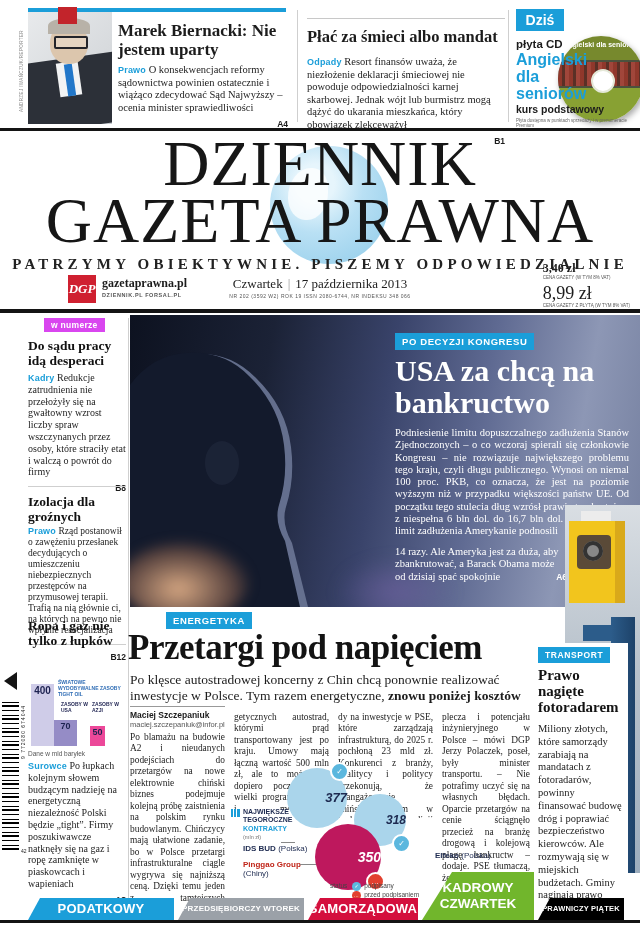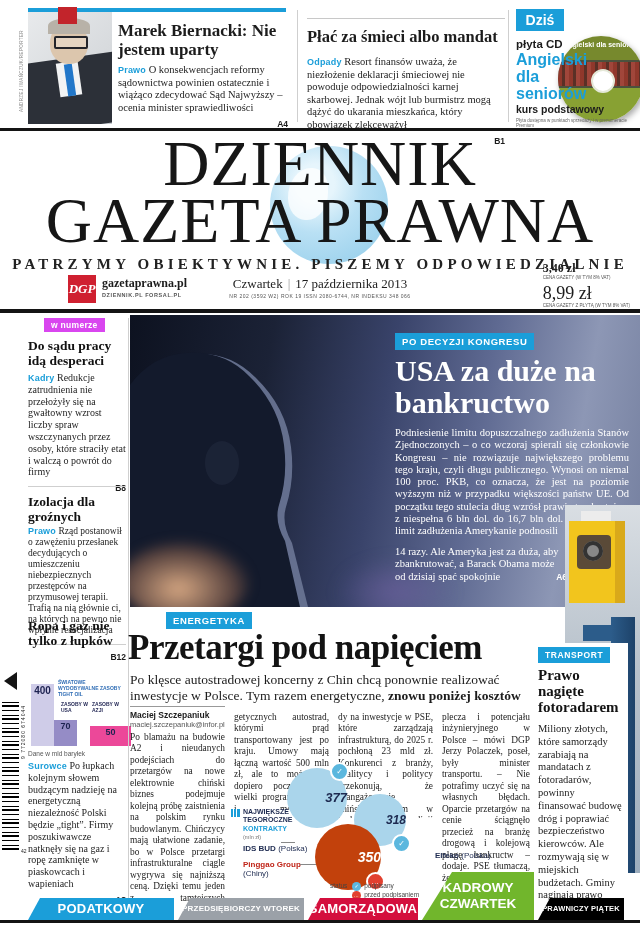--- a/index.html
+++ b/index.html
@@ -112,21 +112,21 @@
   .author-name{font-family:"Liberation Sans",sans-serif;font-weight:bold;font-size:8.5px;}
   .author-mail{font-family:"Liberation Sans",sans-serif;font-size:7.5px;color:#555;}
   .encol{font-size:9.4px;line-height:1.22;text-align:justify;overflow:hidden;}
   .col1{left:130px;top:732px;width:95px;height:174px;}
   .col2{left:234px;top:712px;width:95px;height:98px;}
   .col3{left:338px;top:712px;width:95px;height:106px;}
   .col4{left:442px;top:712px;width:88px;height:196px;}
   
   .bubble{position:absolute;border-radius:50%;text-align:right;font-family:"Liberation Sans",sans-serif;font-weight:bold;font-style:italic;}
   .bub-blue{background:#aad5eb;color:#1d2a50;}
-  .bub-red{background:#c2410c;color:#fff;}
+  .bub-red{background:#be185d;color:#fff;}
   .mini-ic{position:absolute;width:15px;height:15px;border-radius:50%;text-align:center;line-height:15px;
       font-size:8px;color:#fff;font-family:"Liberation Sans",sans-serif;border:2px solid #fff;}
   .ic-blue{background:#5bb7de;}
   .ic-red{background:#e2402f;letter-spacing:1px;}
   .ig-head{left:243px;top:808px;width:70px;font-family:"Liberation Sans",sans-serif;font-weight:bold;font-size:7px;line-height:1.2;color:#1d2a50;}
   .ig-head .blue{color:#1b9ed9;}
   .ig-head .unit{font-weight:normal;font-size:5.5px;color:#777;}
   .ig-bars{position:absolute;left:-12px;top:1px;width:9px;height:8px;
       background:linear-gradient(90deg,#1b9ed9 0 2px,#fff 2px 3px,#1b9ed9 3px 5px,#fff 5px 6px,#1b9ed9 6px 9px);}
   .ig-label{position:absolute;font-family:"Liberation Sans",sans-serif;font-size:8px;color:#1d2a50;}
@@ -238,21 +238,21 @@
 
   <div class="abs sb-title" style="top:618px">Ropa i gaz nie tylko z łupków</div>
 
   <div class="abs sb-chart">
     <div class="bar" style="left:3px;width:23px;height:62px;background:#cfcce8">
       <div class="bar-val" style="font-size:10px">400</div>
     </div>
     <div class="bar" style="left:26px;width:23px;height:26px;background:#958cc6">
       <div class="bar-val" style="font-size:9px">70</div>
     </div>
-    <div class="bar" style="left:62px;width:41px;height:20px;background:#ec4899">
+    <div class="bar" style="left:62px;width:15px;height:20px;background:#ec4899">
       <div class="bar-val" style="font-size:9px">50</div>
     </div>
     <div class="bar-lab" style="left:30px;top:-2px;width:66px;color:#2f6db5">ŚWIATOWE WYDOBYWALNE ZASOBY TIGHT OIL</div>
     <div class="bar-lab" style="left:33px;top:20px;width:28px">ZASOBY W USA</div>
     <div class="bar-lab" style="left:64px;top:20px;width:30px">ZASOBY W AZJI</div>
   </div>
   <div class="abs chart-cap">Dane w mld baryłek</div>
 
   <p class="abs sb-body" style="top:760px;margin:0;font-size:10px;line-height:1.18">
     <span class="kick">Surowce</span>
@@ -268,21 +268,21 @@
 
   <div class="abs hero">
     <svg width="300" height="292" viewBox="0 0 300 292">
       <path d="M8,292 L8,72 Q28,42 62,39 Q100,36 126,63 Q156,92 161,132 Q165,164 156,192 Q151,208 162,228 L178,292 Z" fill="#6c7796" opacity="0.9"></path>
       <path d="M0,292 L0,70 Q22,40 56,38 Q94,35 119,61 Q149,90 154,130 Q158,162 149,190 Q144,206 155,226 L170,292 Z" fill="#131a2c"></path>
       <ellipse cx="92" cy="148" rx="17" ry="22" fill="#1e2639" opacity="0.8"></ellipse>
     </svg>
     <div class="hero-hand"></div>
     <div class="hero-bokeh"></div>
     <div class="badge hero-badge">PO DECYZJI KONGRESU</div>
-    <div class="hero-title">USA za duże na bankructwo</div>
+    <div class="hero-title">USA za chcą na bankructwo</div>
     <p class="hero-body" style="margin:0">Podniesienie limitu dopuszczalnego zadłużenia Stanów Zjednoczonych – o co wczoraj spierali się członkowie Kongresu – nie rozwiązuje największego problemu tego kraju, czyli długu publicznego. Wynosi on niemal 100 proc. PKB, co oznacza, że jest na poziomie wyższym niż w przypadku większości państw UE. Od początku tego stulecia dług wzrósł prawie trzykrotnie – z niespełna 6 bln dol. do 16,7 bln dol. Przez ten czas limit zadłużenia Amerykanie podnosili</p>
     <p class="hero-body2" style="margin:0">
       <span>14 razy. Ale Ameryka jest za duża, aby zbankrutować, a Barack Obama może od dzisiaj spać spokojnie</span>
       <span class="hero-ref">A6</span>
     </p>
   </div>
 
   <div class="abs camera">
     <div class="cam-cap"></div>
     <div class="cam-body"></div>

